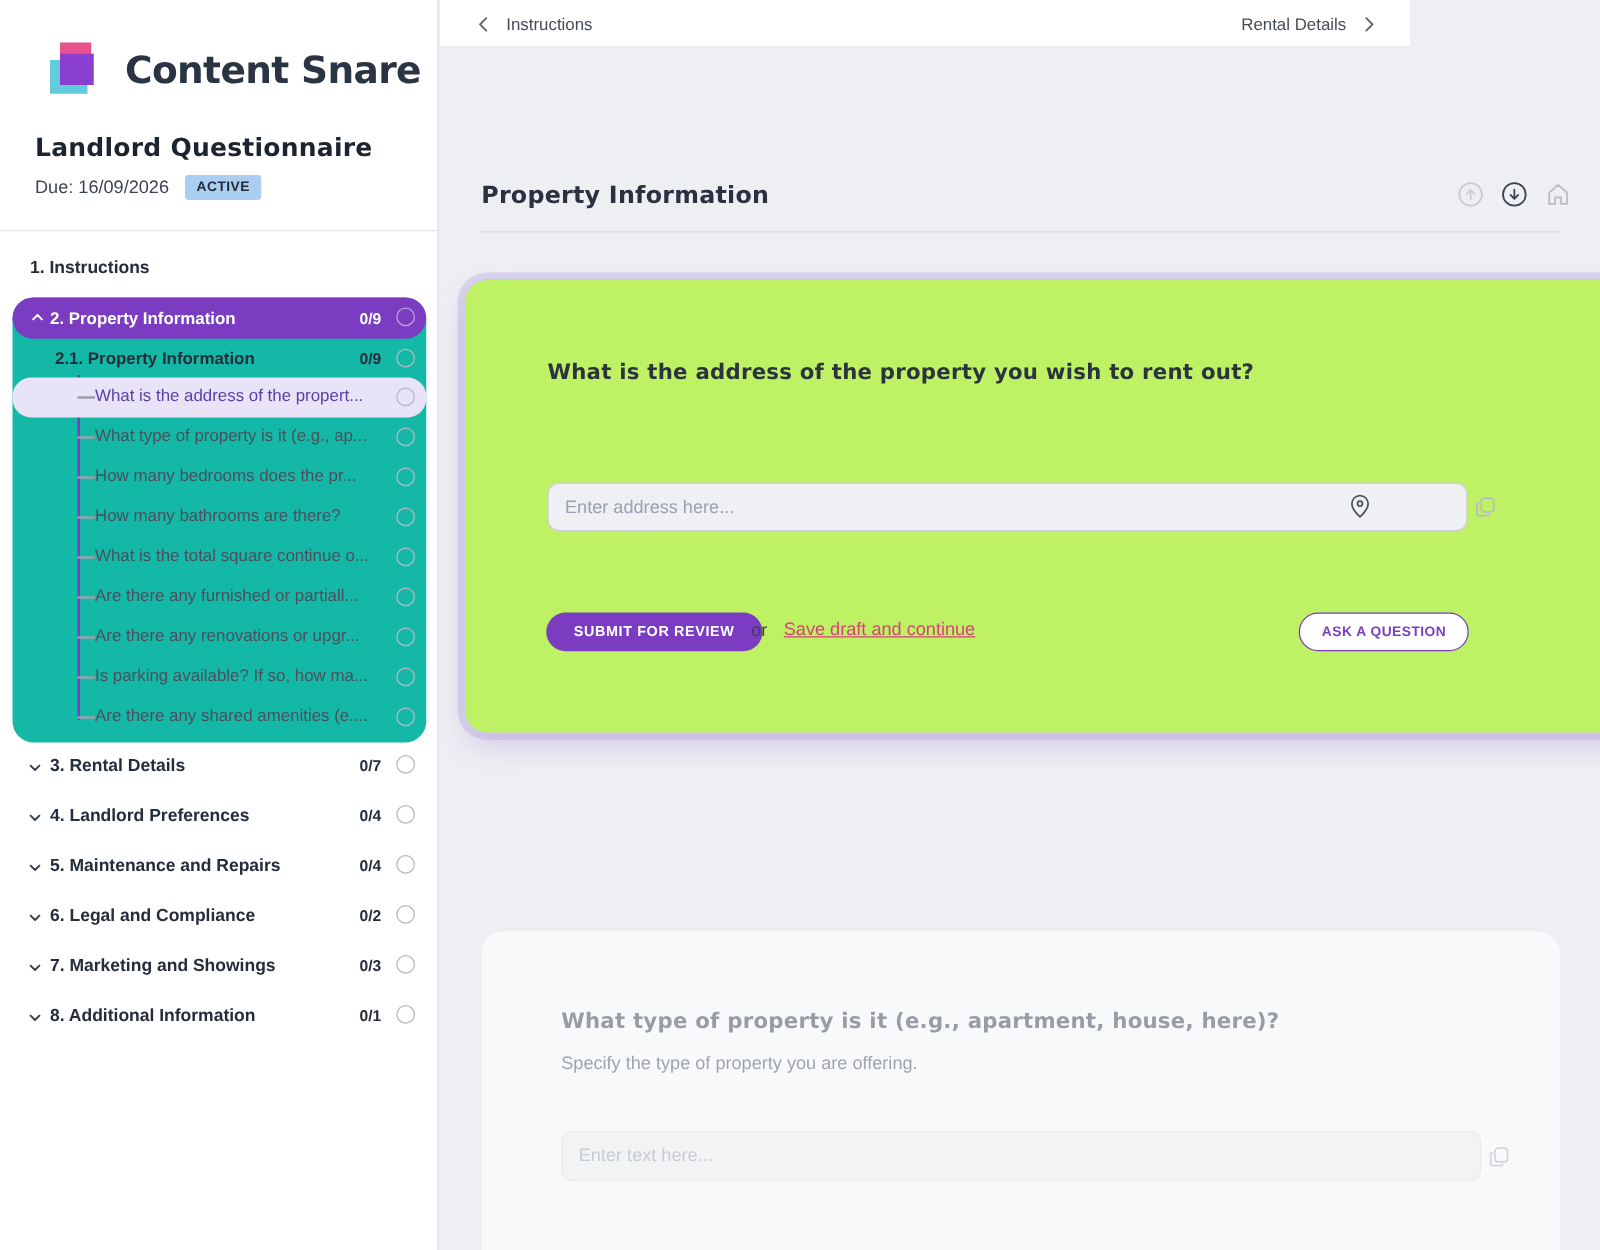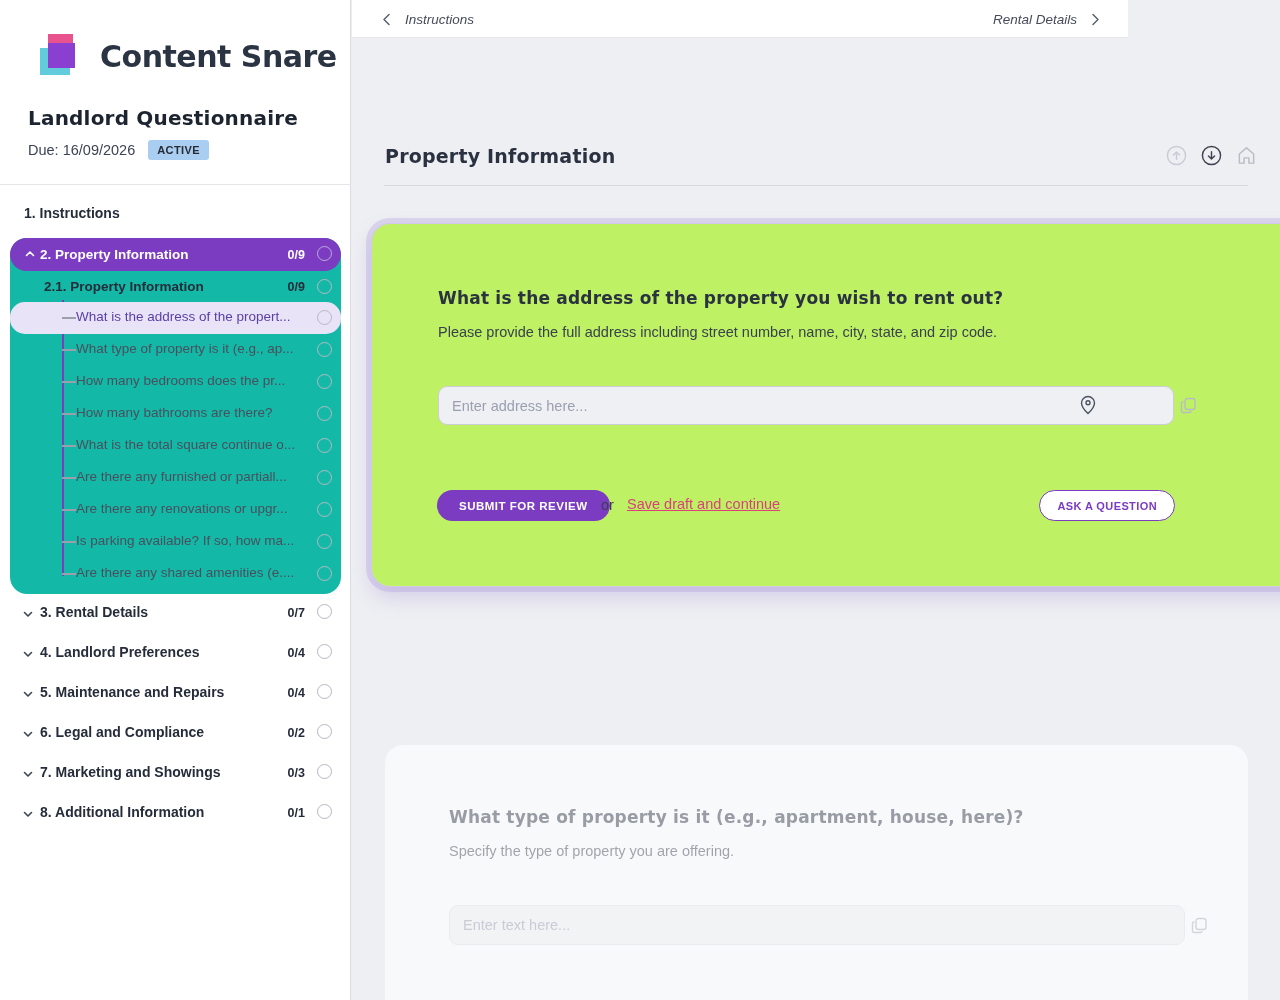--- a/index.html
+++ b/index.html
@@ -53,21 +53,21 @@
 
   .side-section { position:absolute; left:10px; width:331px; height:28px; cursor:pointer; }
   .side-section .chev { position:absolute; left:12px; top:8px; color:#3c4454; }
   .side-section .lbl { position:absolute; left:30px; top:4px; font-size:14px; font-weight:700; color:#252c3a; white-space:nowrap; }
   .side-section .cnt { position:absolute; right:36px; top:6px; font-size:12.5px; font-weight:700; color:#252c3a; }
   .side-section .gray-circle { top:4px; }
 
   
   .main { position:absolute; left:352px; top:0; width:928px; height:1000px; background:#eeeff3; }
   .topbar { position:absolute; left:0; top:0; width:776px; height:38px; background:#ffffff;
-            border-bottom:1px solid #e4e4ea;font-style:italic; }
+            border-bottom:1px solid #e4e4ea; }
   .topbar-left { position:absolute; left:30px; top:0; height:38px; display:flex; align-items:center; gap:14px;
                  color:#444b59; cursor:pointer; }
   .topbar-right { position:absolute; right:28px; top:0; height:38px; display:flex; align-items:center; gap:14px;
                   color:#444b59; cursor:pointer; }
   .topbar .nav-label { font-size:13.5px; }
   .topbar .chev { color:#5a6170; }
 
   .page-heading { position:absolute; left:33px; top:145px; font-size:19px; font-weight:700;
                   color:#2a3140; letter-spacing:0.2px; font-family:"DejaVu Sans", sans-serif; }
   .header-actions { position:absolute; right:23px; top:145px; display:flex; align-items:center; gap:14px; }
@@ -312,21 +312,20 @@
         <svg width="21" height="21" viewBox="0 0 22 22">
             <path d="M3.5 9.5 L11 3 L18.5 9.5 L18.5 19 L13.5 19 L13.5 13.5 L8.5 13.5 L8.5 19 L3.5 19 Z" fill="none" stroke="currentColor" stroke-width="1.5" stroke-linejoin="round"></path>
           </svg>
       </span>
     </div>
 
     <div class="header-divider"></div>
 
     <div class="card1">
       <div class="q-title">What is the address of the property you wish to rent out?</div>
-      <div class="q-desc">Please provide the full address including street number, name, city, state, and zip code.</div>
 
       <input class="addr-input" type="text" autofocus="" placeholder="Enter address here..." style="">
       <span class="pin-icon">
         <svg width="18" height="20" viewBox="0 0 18 20">
             <path d="M9 1.5 C5.4 1.5 2.5 4.4 2.5 8 C2.5 12.5 9 18.5 9 18.5 C9 18.5 15.5 12.5 15.5 8 C15.5 4.4 12.6 1.5 9 1.5 Z" fill="none" stroke="currentColor" stroke-width="1.4"></path>
             <circle cx="9" cy="7.8" r="2" fill="none" stroke="currentColor" stroke-width="1.4"></circle>
           </svg>
       </span>
       <span class="copy-icon-1">
         <svg width="17" height="17" viewBox="0 0 17 17">

